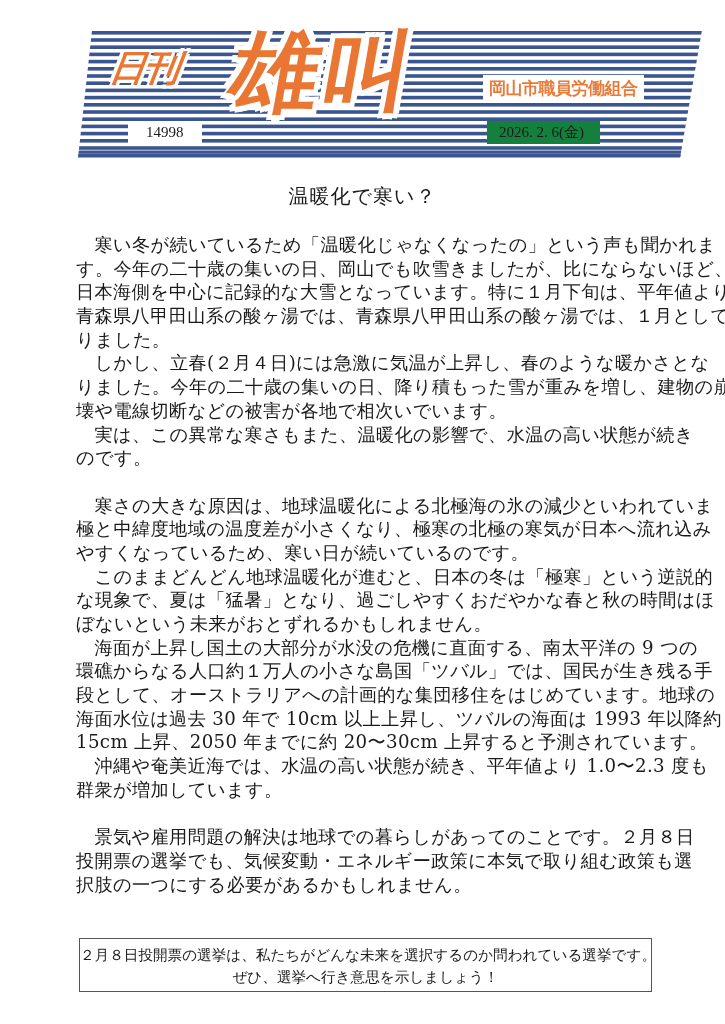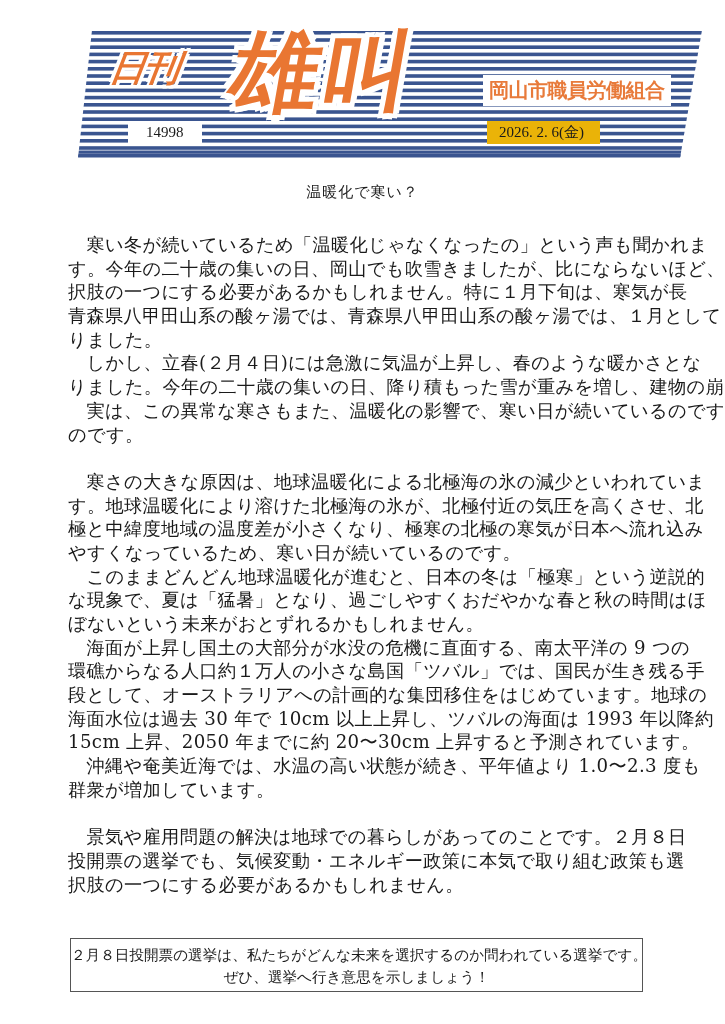--- a/index.html
+++ b/index.html
@@ -7,45 +7,45 @@
          font-family: "DejaVu Serif", "Liberation Serif", serif; color: #1a1a1a; }
 
   
   .masthead { position: absolute; left: 0; top: 0; width: 725px; height: 170px; }
   .masthead svg { position: absolute; left: 0; top: 0; }
   .issue-no { position: absolute; left: 128px; top: 122px; font-size: 15px;
               font-family: "Liberation Serif", "DejaVu Serif", serif; color: #1a1a1a;
               background: #fff; padding: 2px 18px 2px 18px; }
   .issue-date { position: absolute; left: 487px; top: 121px; font-size: 15px;
                 font-family: "Liberation Serif", "DejaVu Serif", serif; color: #1a1a1a;
-                background: #eab308; padding: 2px 16px 2px 12px; }
-  .org-name { position: absolute; left: 483px; top: 75px; font-size: 20px; font-weight: bold;
+                background: #15803d; padding: 2px 16px 2px 12px; }
+  .org-name { position: absolute; left: 483px; top: 75px; font-size: 17px; font-weight: bold;
               font-family: "DejaVu Sans", "Liberation Sans", sans-serif; color: #e87a3a;
               background: #fff; padding: 2px 6px; letter-spacing: -0.5px; }
   .brand-small { position: absolute; left: 110px; top: 44px; font-size: 36px; font-weight: bold;
                  font-family: "DejaVu Sans", sans-serif; color: #e97632; font-style: italic;
                  letter-spacing: -2px; transform: skewX(-8deg);
                  text-shadow: 3px 3px 0 #fff, -3px -3px 0 #fff, 3px -3px 0 #fff, -3px 3px 0 #fff; }
   .brand-big { position: absolute; left: 232px; top: 28px; font-size: 88px; font-weight: bold;
                font-family: "DejaVu Sans", sans-serif; color: #e97632; letter-spacing: 4px;
                transform: skewX(-10deg);
                text-shadow: 5px 5px 0 #fff, -5px -5px 0 #fff, 5px -5px 0 #fff, -5px 5px 0 #fff,
                             0 6px 0 #fff, 6px 0 0 #fff; line-height: 1; }
 
   
   .article-title { position: absolute; left: 0; width: 725px; top: 183px; text-align: center;
-                   font-family: "DejaVu Sans", "Liberation Sans", sans-serif; font-size: 15px;
+                   font-family: "DejaVu Sans", "Liberation Sans", sans-serif; font-size: 20px;
                    color: #1a1a1a; letter-spacing: 1px; }
-  .body-text { position: absolute; left: 68px; top: 233px; width: 575px; }
+  .body-text { position: absolute; left: 76px; top: 233px; width: 575px; }
   .line { font-size: 18.2px; line-height: 23.7px; height: 23.7px; white-space: pre;
           letter-spacing: 0.35px; }
   .gap { height: 23.7px; }
 
   
-  .callout { position: absolute; left: 70px; top: 938px; width: 573px; height: 54px;
+  .callout { position: absolute; left: 79px; top: 938px; width: 573px; height: 54px;
              border: 1.5px solid #555; box-sizing: border-box; text-align: center;
              font-family: "DejaVu Sans", "Liberation Sans", sans-serif; font-size: 14.6px;
              color: #1a1a1a; padding-top: 5px; line-height: 22px; }
   .callout div { white-space: nowrap; }
 </style>
 </head>
 <body>
 
 <div class="masthead">
   <svg width="725" height="170" viewBox="0 0 725 170">
@@ -85,30 +85,30 @@
   <div class="org-name">岡山市職員労働組合</div>
   <div class="issue-no">14998</div>
   <div class="issue-date">2026. 2. 6(金)</div>
 </div>
 
 <h1 class="article-title" style="margin:0;font-weight:normal;">温暖化で寒い？</h1>
 
 <div class="body-text" id="body-text">
     <div class="line">　寒い冬が続いているため「温暖化じゃなくなったの」という声も聞かれま</div>
     <div class="line">す。今年の二十歳の集いの日、岡山でも吹雪きましたが、比にならないほど、</div>
-    <div class="line">択肢の一つにする必要があるかもしれません。特に１月下旬は、寒気が長</div>
+    <div class="line">日本海側を中心に記録的な大雪となっています。特に１月下旬は、平年値より</div>
     <div class="line">青森県八甲田山系の酸ヶ湯では、青森県八甲田山系の酸ヶ湯では、１月として</div>
     <div class="line">りました。</div>
     <div class="line">　しかし、立春(２月４日)には急激に気温が上昇し、春のような暖かさとな</div>
     <div class="line">りました。今年の二十歳の集いの日、降り積もった雪が重みを増し、建物の崩</div>
-    <div class="line">　実は、この異常な寒さもまた、温暖化の影響で、寒い日が続いているのです</div>
+    <div class="line">壊や電線切断などの被害が各地で相次いでいます。</div>
+    <div class="line">　実は、この異常な寒さもまた、温暖化の影響で、水温の高い状態が続き</div>
     <div class="line">のです。</div>
     <div class="gap"></div>
     <div class="line">　寒さの大きな原因は、地球温暖化による北極海の氷の減少といわれていま</div>
-    <div class="line">す。地球温暖化により溶けた北極海の氷が、北極付近の気圧を高くさせ、北</div>
     <div class="line">極と中緯度地域の温度差が小さくなり、極寒の北極の寒気が日本へ流れ込み</div>
     <div class="line">やすくなっているため、寒い日が続いているのです。</div>
     <div class="line">　このままどんどん地球温暖化が進むと、日本の冬は「極寒」という逆説的</div>
     <div class="line">な現象で、夏は「猛暑」となり、過ごしやすくおだやかな春と秋の時間はほ</div>
     <div class="line">ぼないという未来がおとずれるかもしれません。</div>
     <div class="line">　海面が上昇し国土の大部分が水没の危機に直面する、南太平洋の 9 つの</div>
     <div class="line">環礁からなる人口約１万人の小さな島国「ツバル」では、国民が生き残る手</div>
     <div class="line">段として、オーストラリアへの計画的な集団移住をはじめています。地球の</div>
     <div class="line">海面水位は過去 30 年で 10cm 以上上昇し、ツバルの海面は 1993 年以降約</div>
     <div class="line">15cm 上昇、2050 年までに約 20〜30cm 上昇すると予測されています。</div>

